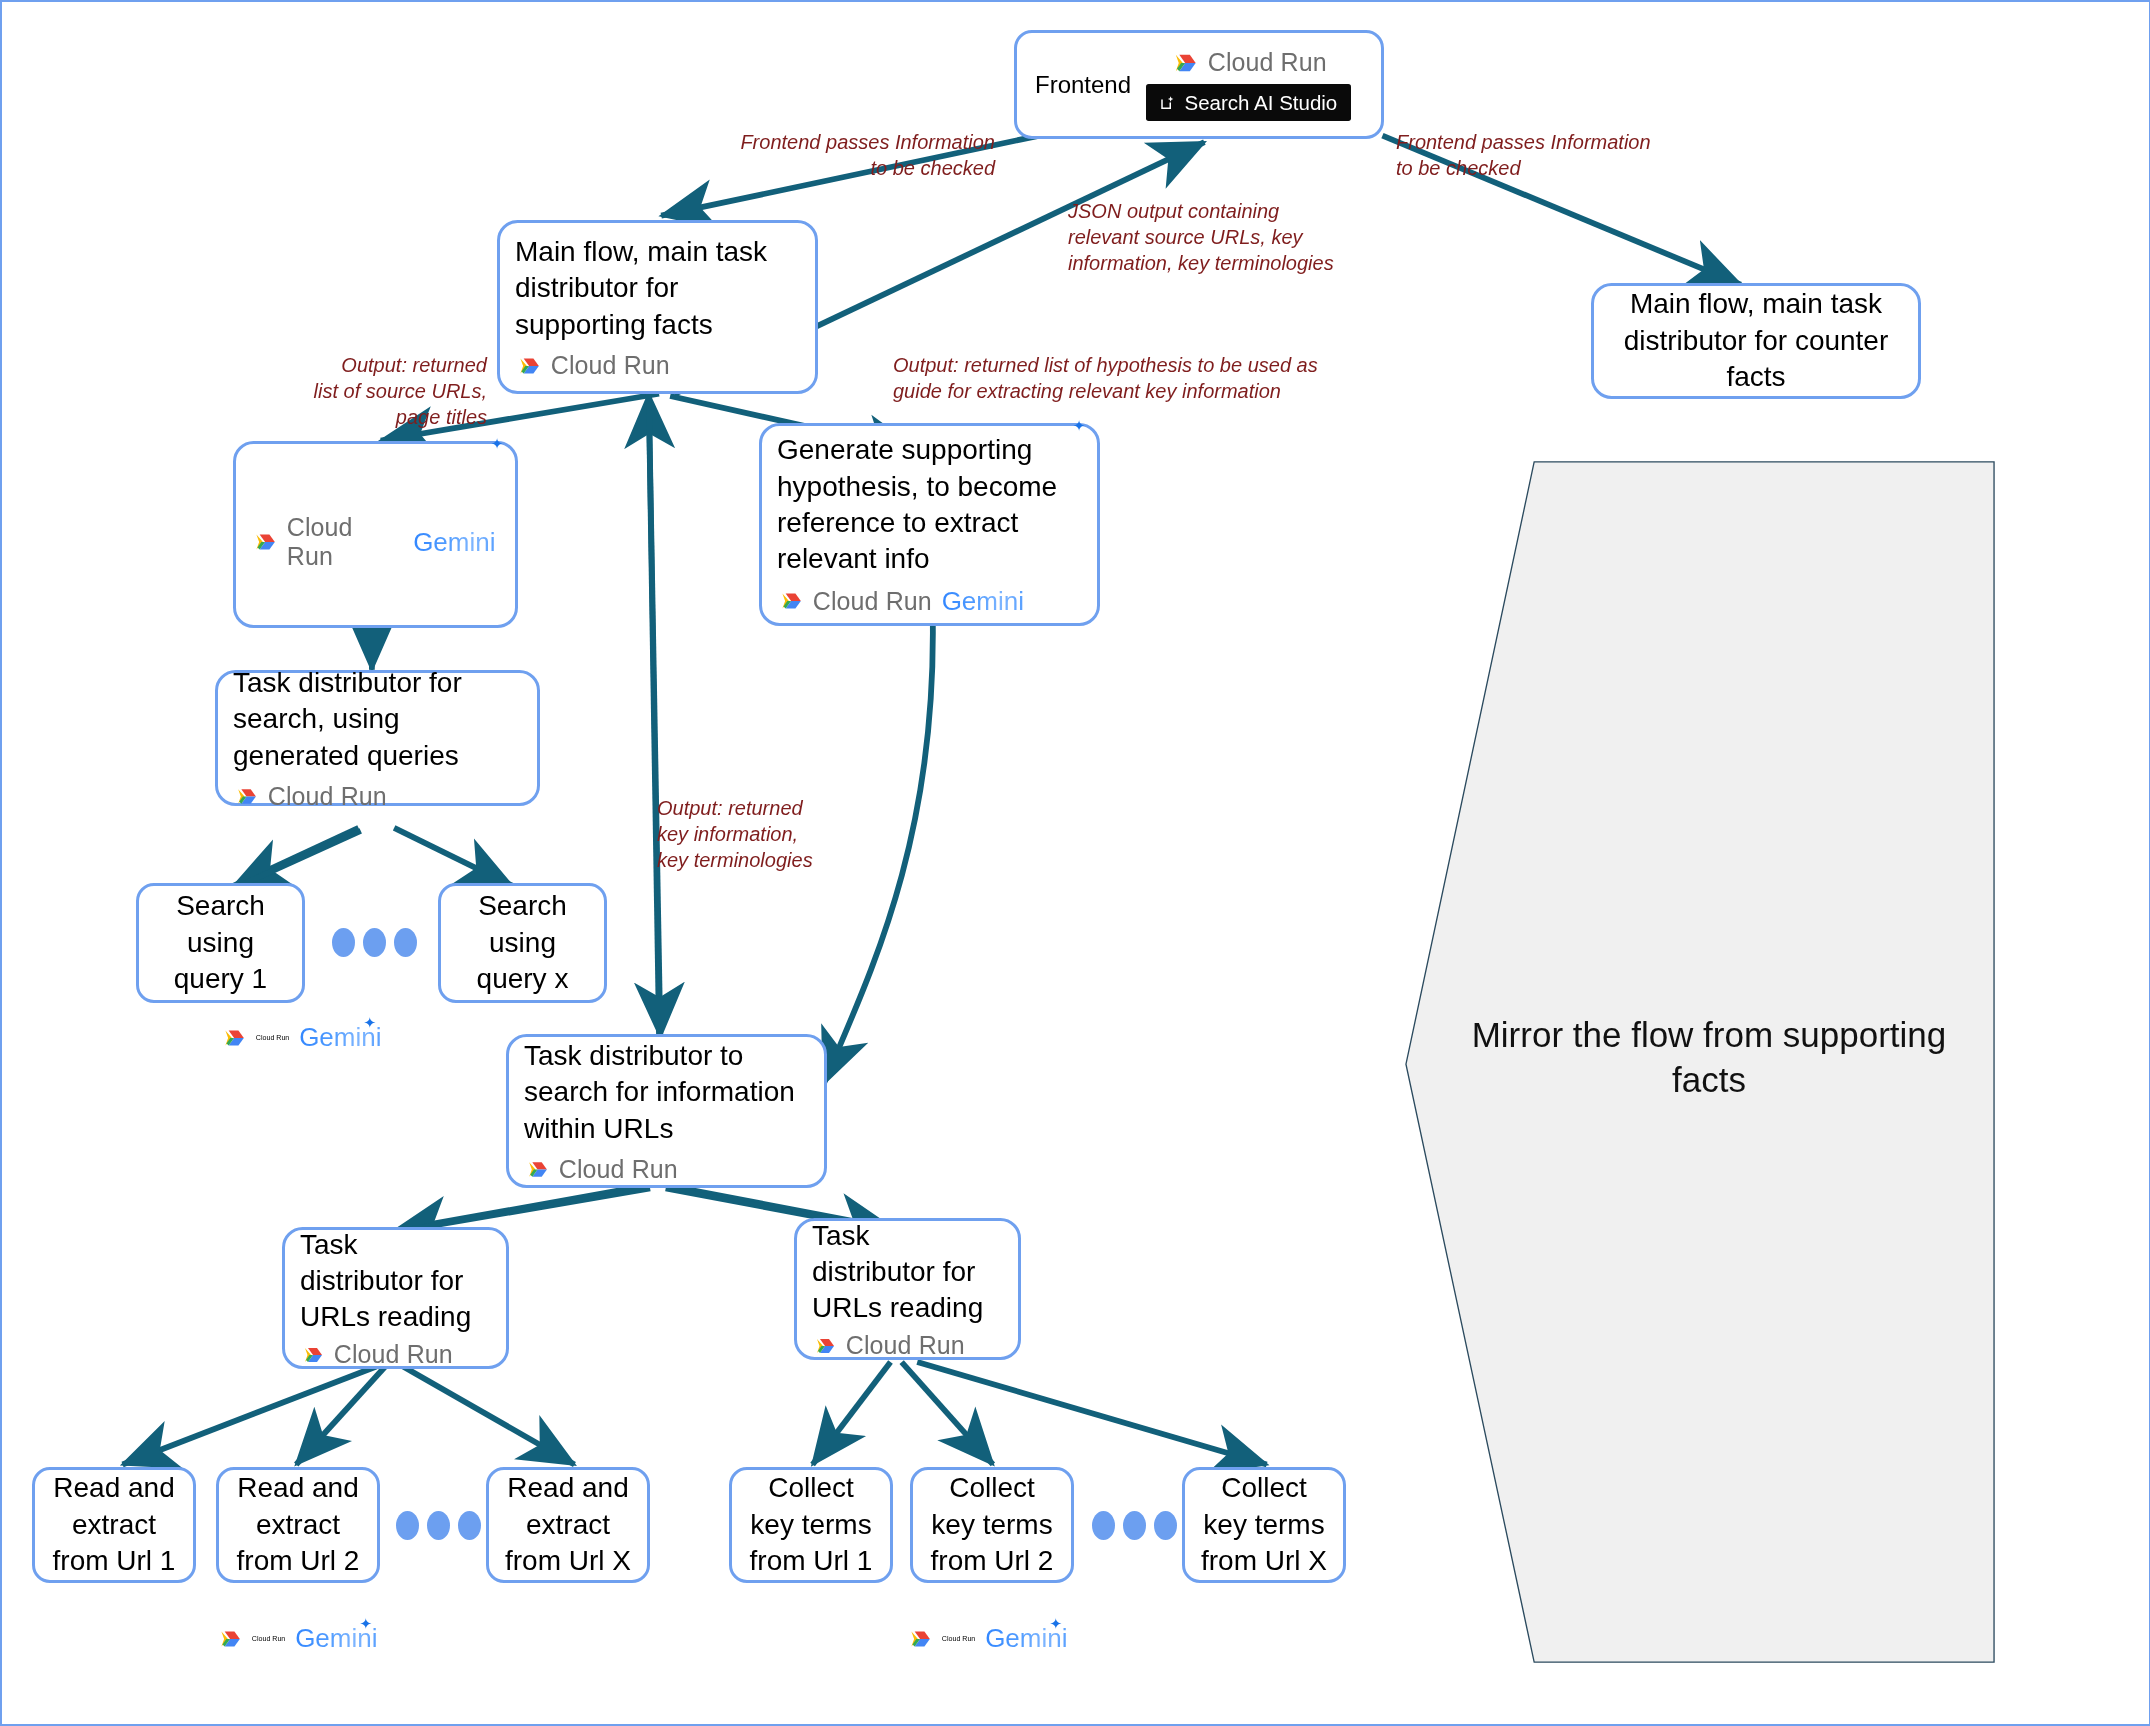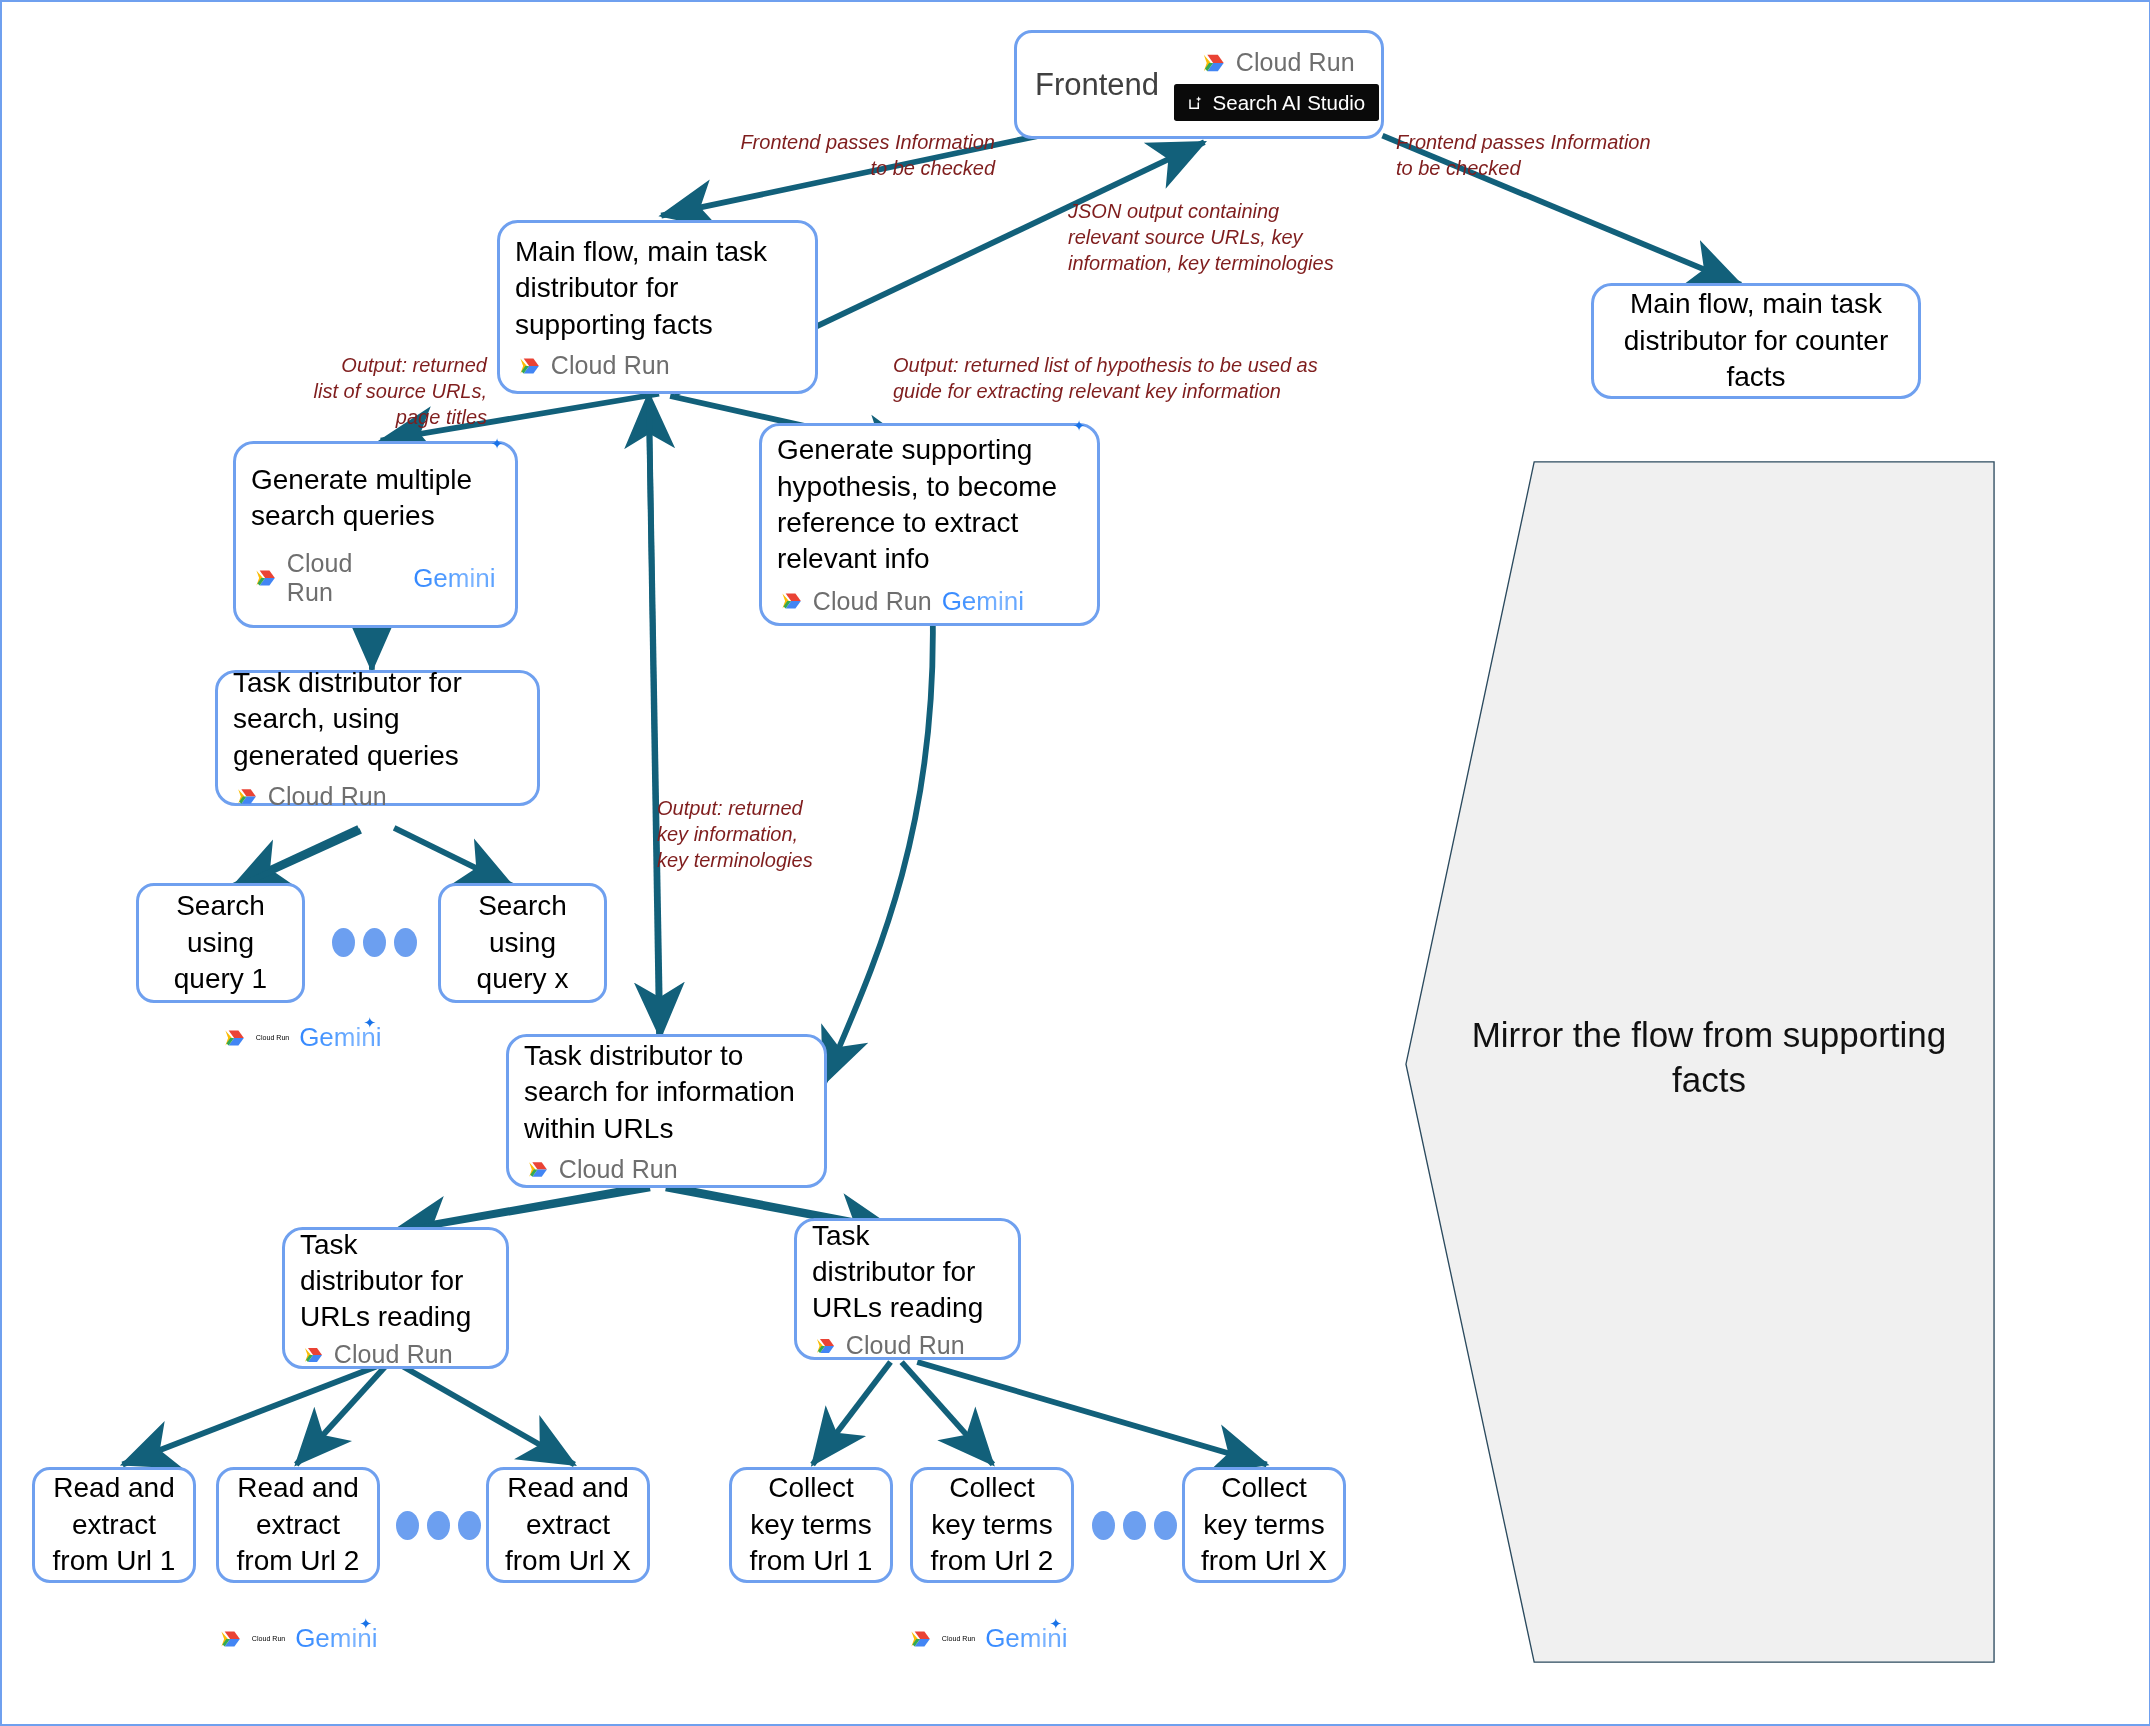--- a/index.html
+++ b/index.html
@@ -44,21 +44,21 @@
     font-weight:400;
     background:linear-gradient(92deg,#3186ff 0%,#4f9bff 38%,#7fb6ff 70%,#4e9aff 100%);
     -webkit-background-clip:text;background-clip:text;color:transparent;
     position:relative;padding-right:4.5px;
   }
   .gsparkle{position:absolute;right:11.6px;top:-9px;color:#1a73e8;font-size:15px;}
   .cricon{flex:0 0 auto;display:block;}
 
   
   .frontend-inner{display:flex;align-items:center;gap:15px;padding:0 18px;}
-  .frontend-title{font-size:31px;color:#404040;}
+  .frontend-title{font-size:24px;color:#000000;}
   .frontend-right{display:flex;flex-direction:column;align-items:center;gap:7.1px;}
   .aistudio{
     background:#0a0a0a;color:#ffffff;border-radius:2.7px;
     padding:6.2px 13.4px;display:flex;align-items:center;gap:7.1px;
     font-size:20.5px;white-space:nowrap;
   }
 
   .edgelabel{
     position:absolute;
     font-style:italic;
@@ -181,22 +181,20 @@
     </div>
   </div>
 
   <div class="node pad ctr" style="left:1589px;top:281px;width:330px;height:116px;">
     <div class="ntext">Main flow, main task
 distributor for counter
 facts</div>
   </div>
 
   <div class="node pad lft" style="left:231px;top:439px;width:285px;height:187px;">
-    <div class="ntext">Generate multiple
-search queries</div>
     <div class="brandrow" style="margin-top:15px;">
       <svg class="cricon" width="26" height="26" viewBox="0 0 48 48">
         <path d="M10 10 L22 24 L10 38 L15 24 Z" fill="#fbbc05"></path>
         <path d="M16 10 L34 10 L44 24 L26 24 Z" fill="#ea4335"></path>
         <path d="M16 38 L34 38 L44 24 L26 24 Z" fill="#4285f4"></path>
         <path d="M12 34 L19 24 L26 24 L16 38 Z" fill="#34a853"></path>
       </svg>
       <span class="cr-label">Cloud Run</span>
       <span class="gemini">Gemini</span>
       <span class="gsparkle">✦</span>

